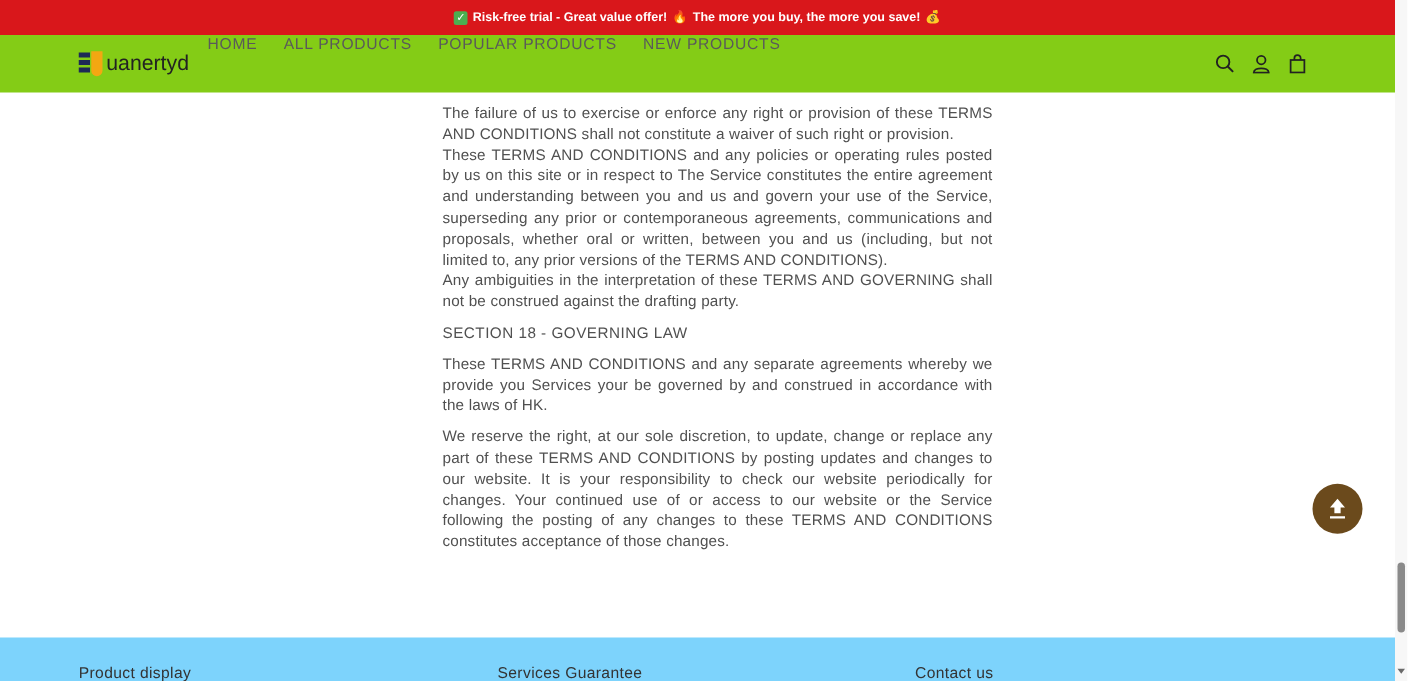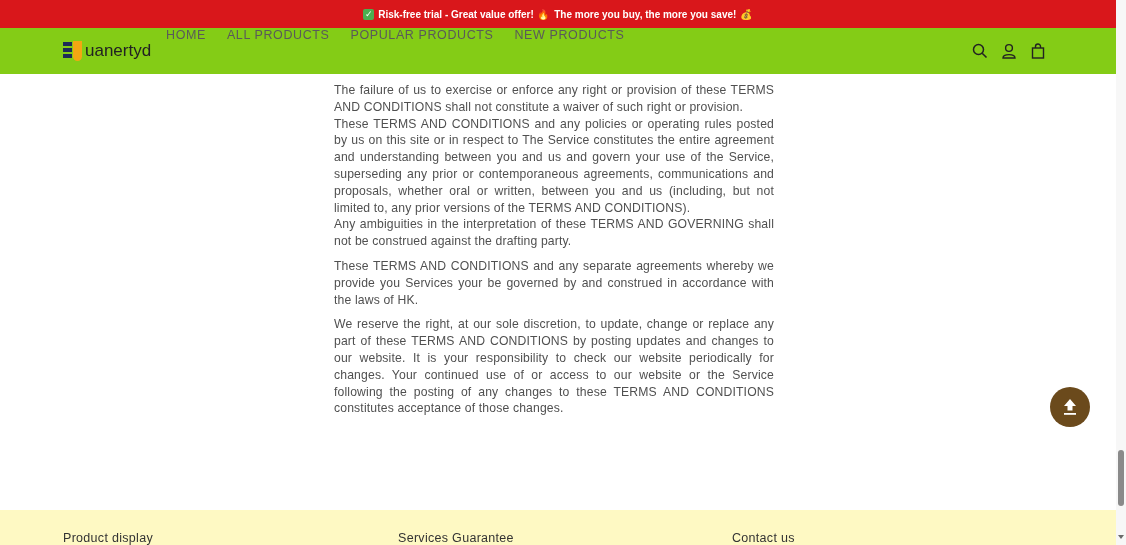--- a/index.html
+++ b/index.html
@@ -29,38 +29,38 @@
       background: #f3a712; border-radius: 0 0 6px 6px; }
     .logo-text { font-size: 17px; color: #222; letter-spacing: 0px; }
 
     .nav { position: absolute; left: 166px; top: 0; height: 46px; display: flex; align-items: flex-start; }
     .nav a { font-size: 12.5px; color: #5a5a5a; text-decoration: none; letter-spacing: 0.6px; margin-right: 21px; }
 
     .header-icons { position: absolute; left: 972px; top: 14px; display: flex; gap: 13px; }
     .header-icons .icon { width: 16px; height: 18px; display: flex; align-items: center; justify-content: center; cursor: pointer; }
 
     .content {
-      position: absolute; left: 334px; top: 82px; width: 440px;
+      position: absolute; left: 354px; top: 82px; width: 440px;
       font-size: 12.2px; line-height: 16.8px; color: #505050; letter-spacing: 0.15px;
     }
     .content p { margin-bottom: 8px; text-align: justify; }
     .content p.heading { margin-bottom: 8px; letter-spacing: 0.4px; }
     .content .line { display: block; }
 
     .scroll-top {
       position: absolute; left: 1050px; top: 387px; width: 40px; height: 40px; border-radius: 50%;
       background: #6b4a1c; display: flex; align-items: center; justify-content: center; cursor: pointer;
     }
 
     .scrollbar { position: absolute; left: 1116px; top: 0; width: 10px; height: 545px; background: #f7f7f7; }
     .scrollbar .thumb { position: absolute; left: 2px; top: 450px; width: 6px; height: 56px; background: #8a8a8a; border-radius: 3px; }
     .scrollbar .arrow-down { position: absolute; left: 2px; top: 535px; width: 0; height: 0;
       border-left: 3px solid transparent; border-right: 3px solid transparent; border-top: 4px solid #6a6a6a; }
 
-    .footer { position: absolute; left: 0; top: 510px; width: 1116px; height: 35px; background: #fef9c3; }
+    .footer { position: absolute; left: 0; top: 510px; width: 1116px; height: 35px; background: #7dd3fc; }
     .footer .col { position: absolute; top: 21px; font-size: 12.5px; color: #333; letter-spacing: 0.3px; }
   </style>
 </head>
 <body>
 
 <div class="announcement">
   <span class="check">✓</span>
   <span>Risk-free trial - Great value offer!</span>
   <span class="flame">🔥</span>
   <span>The more you buy, the more you save!</span>
@@ -106,20 +106,21 @@
     </div>
   </div>
 </div>
 
 <main class="content">
   <p>
     <span class="line">The failure of us to exercise or enforce any right or provision of these TERMS AND CONDITIONS shall not constitute a waiver of such right or provision.</span>
     <span class="line">These TERMS AND CONDITIONS and any policies or operating rules posted by us on this site or in respect to The Service constitutes the entire agreement and understanding between you and us and govern your use of the Service, superseding any prior or contemporaneous agreements, communications and proposals, whether oral or written, between you and us (including, but not limited to, any prior versions of the TERMS AND CONDITIONS).</span>
     <span class="line">Any ambiguities in the interpretation of these TERMS AND GOVERNING shall not be construed against the drafting party.</span>
   </p>
+  <p class="heading">SECTION 18 - GOVERNING LAW</p>
   <p>These TERMS AND CONDITIONS and any separate agreements whereby we provide you Services your be governed by and construed in accordance with the laws of HK.</p>
   <p>
     <span class="line">We reserve the right, at our sole discretion, to update, change or replace any part of these TERMS AND CONDITIONS by posting updates and changes to our website. It is your responsibility to check our website periodically for changes. Your continued use of or access to our website or the Service following the posting of any changes to these TERMS AND CONDITIONS constitutes acceptance of those changes.</span>
   </p>
 </main>
 
 <div class="scroll-top">
   <svg width="16" height="18" viewBox="0 0 16 18">
     <path d="M8 1 L14 8 H10.5 V12.5 H5.5 V8 H2 Z" fill="#ffffff"></path>
     <rect x="2" y="15" width="12" height="1.8" fill="#ffffff"></rect>

